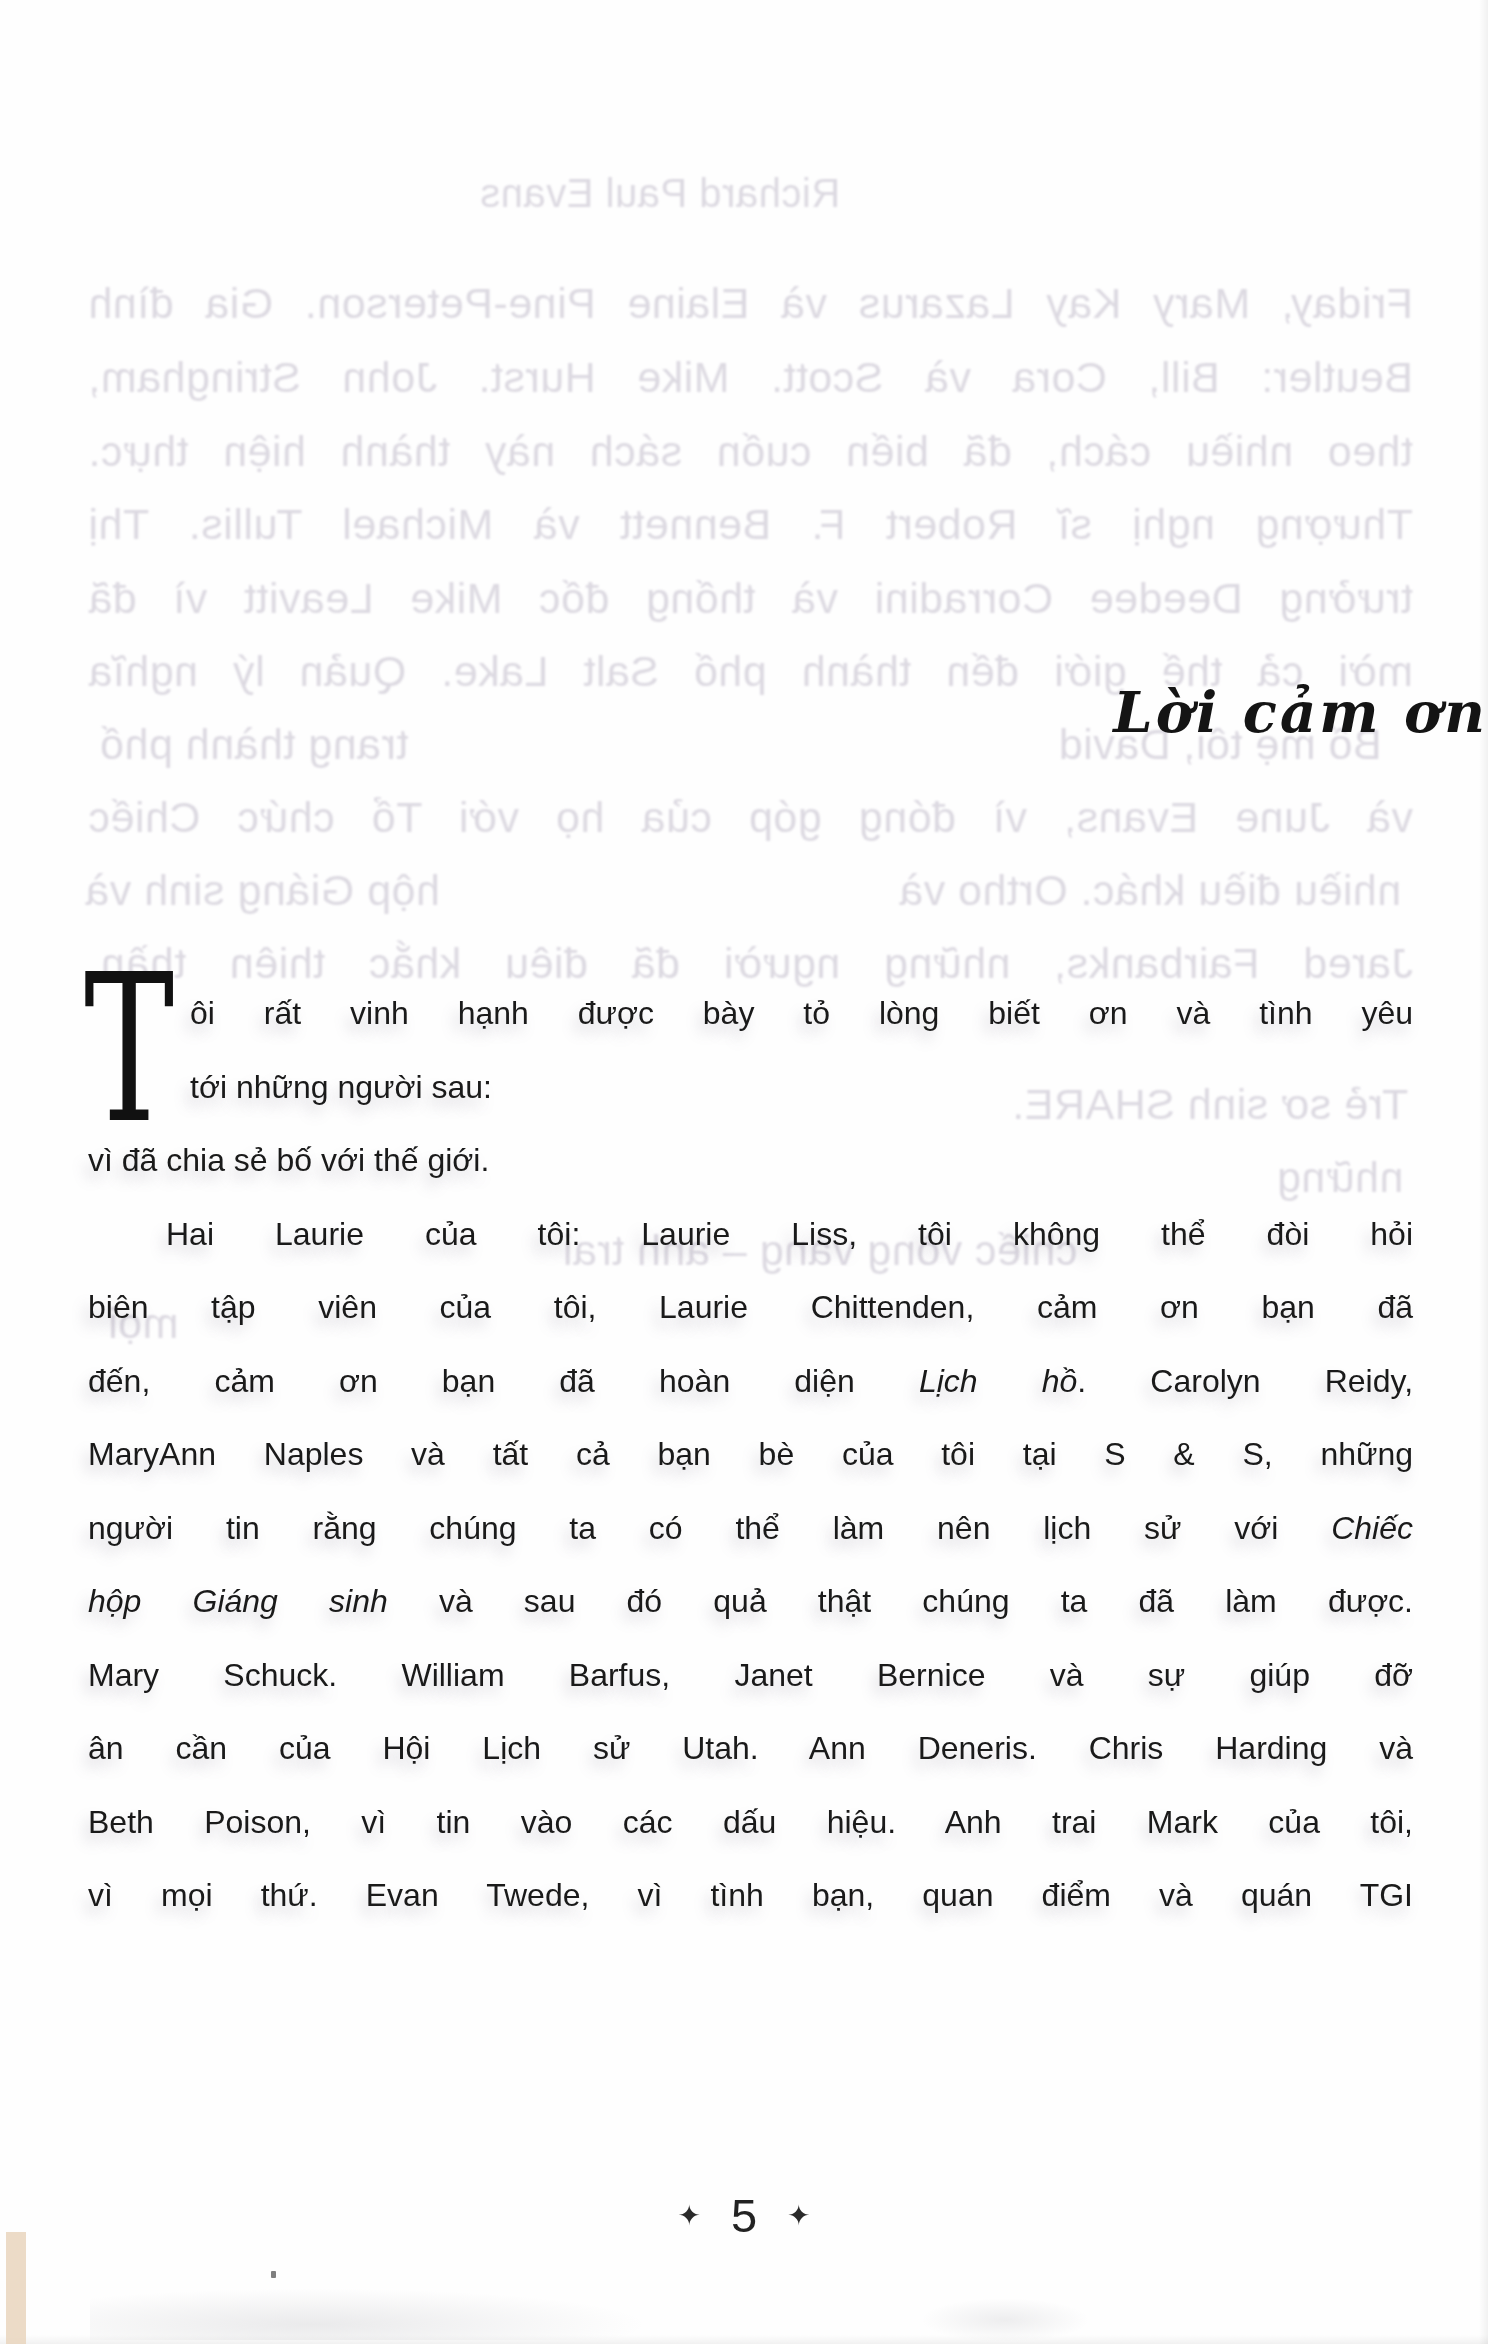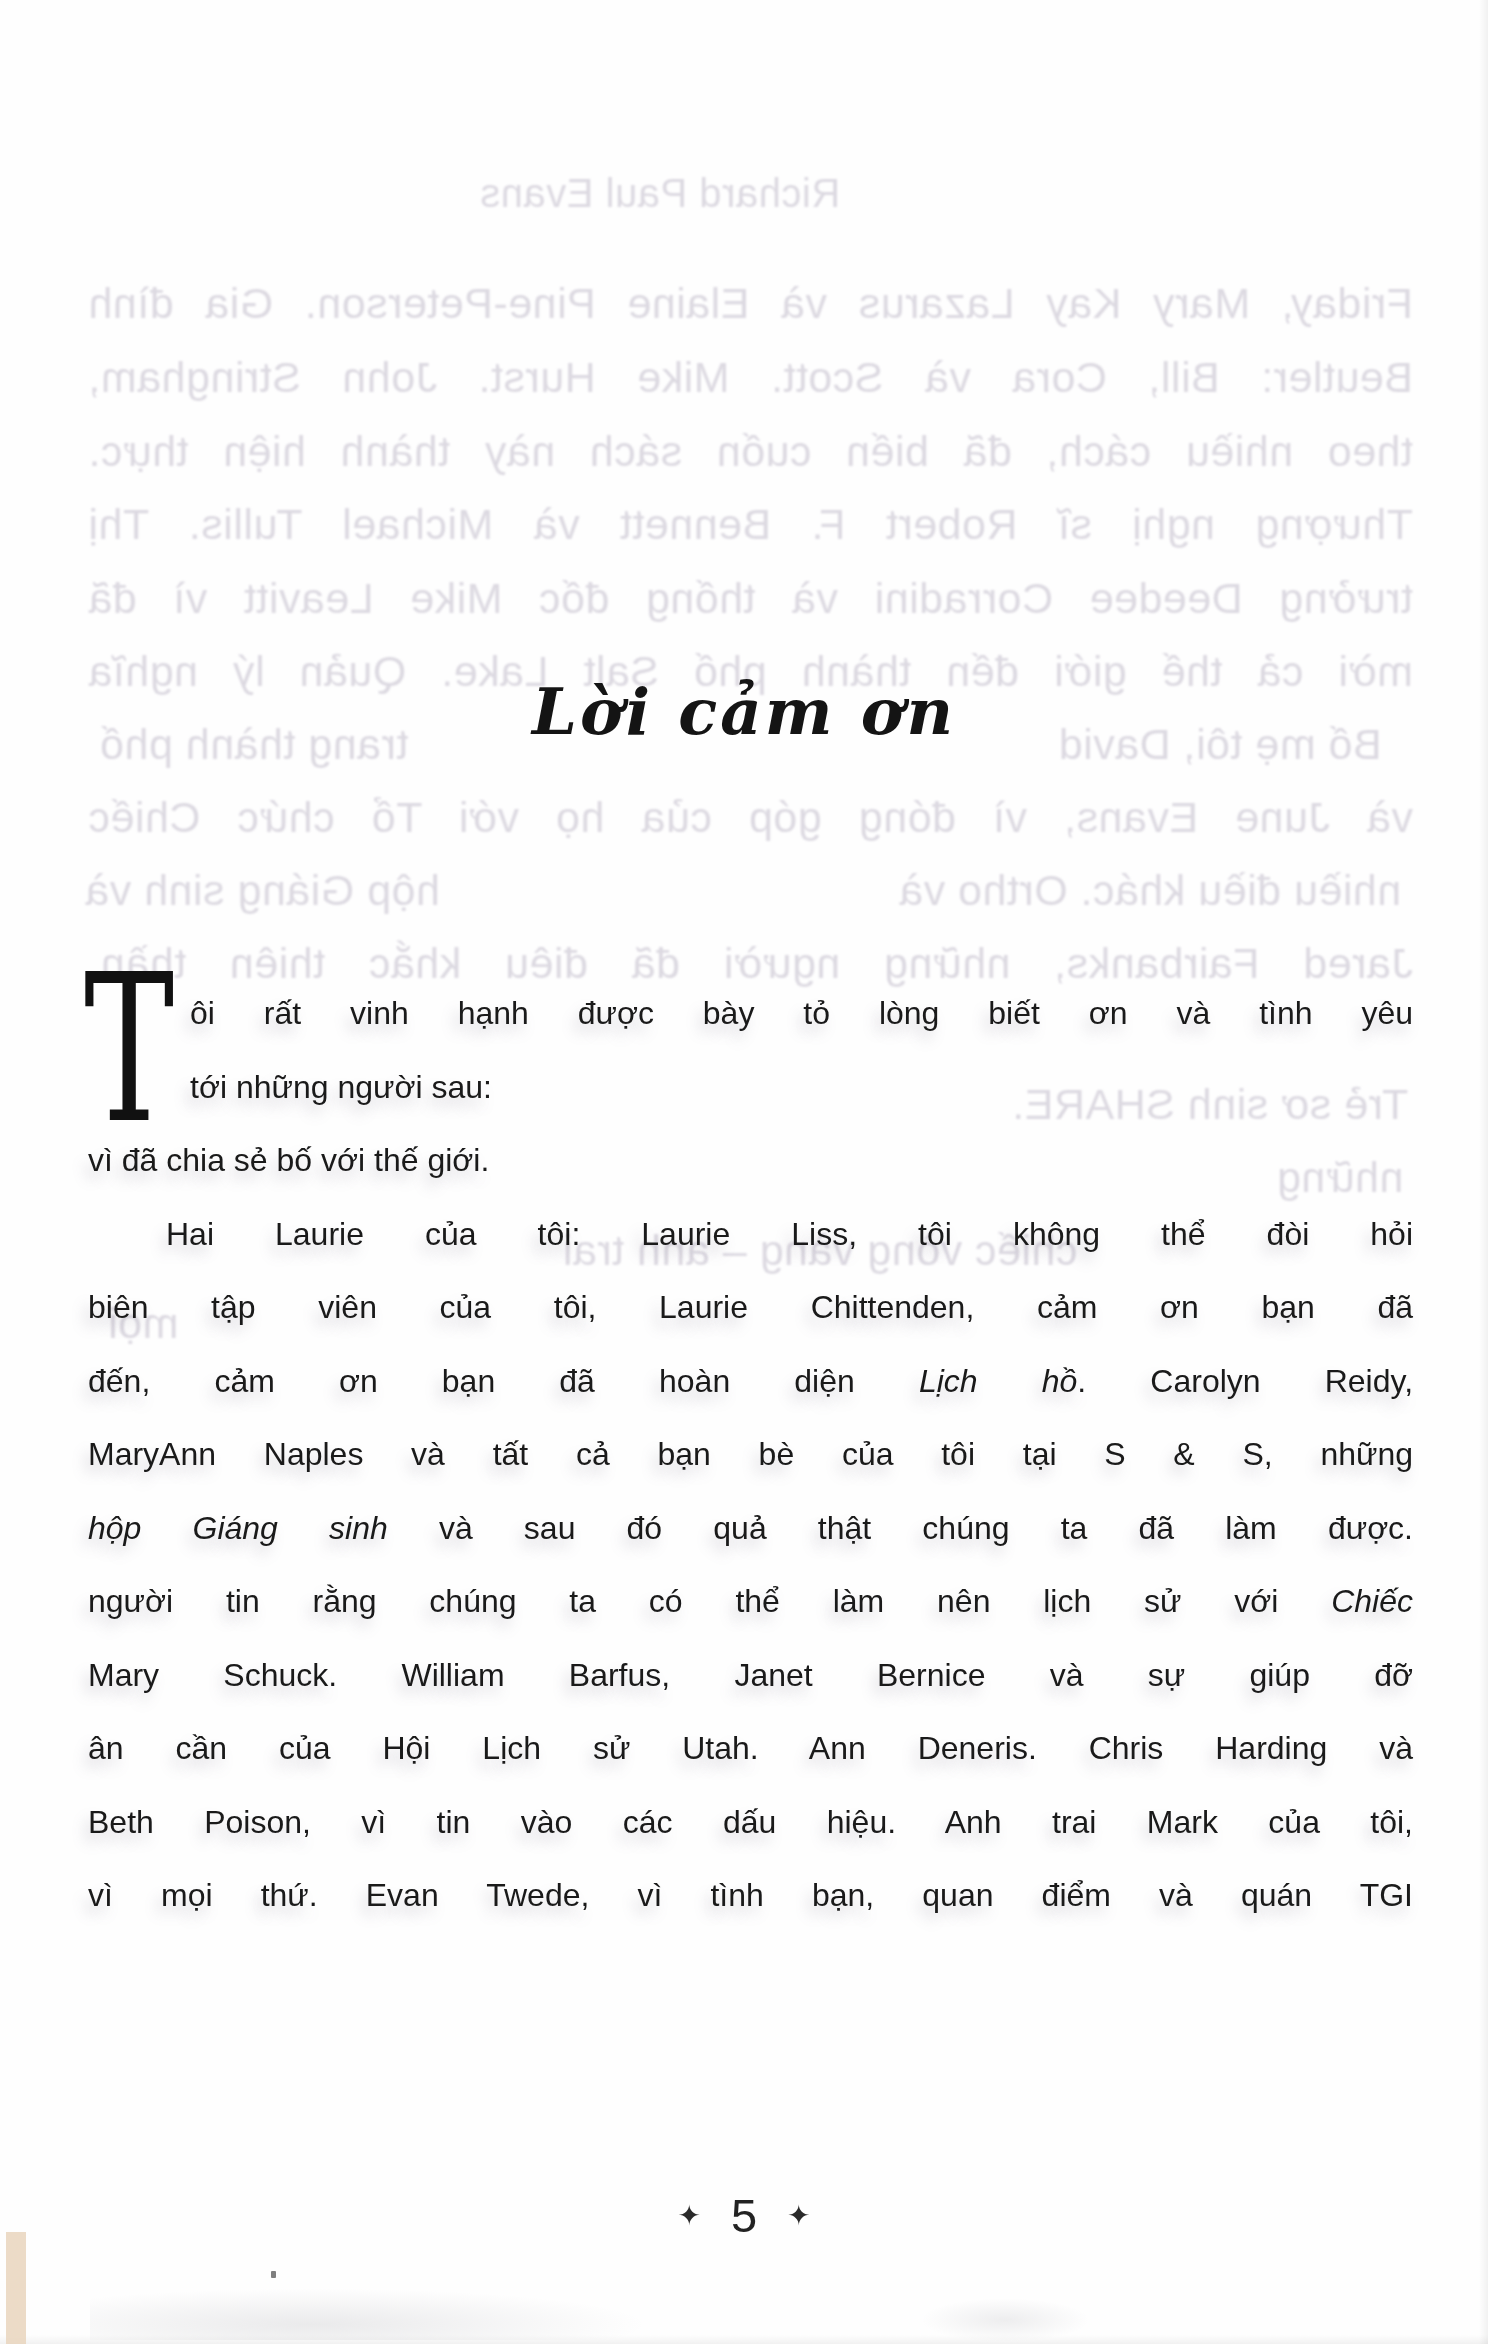--- a/index.html
+++ b/index.html
@@ -8,22 +8,22 @@
 
   
   #bleed-layer{position:absolute;inset:0;}
   .bleed-line{position:absolute;transform:scaleX(-1);color:rgba(122,112,142,.26);
               line-height:1.25;filter:blur(1.1px);letter-spacing:.5px;}
   .bleed-line.justify{text-align:justify;text-align-last:justify;}
   .bleed-line.center{text-align:center;white-space:nowrap;}
 
   
   #title{position:absolute;left:0;top:652px;width:100%;height:130px;line-height:120px;
-         text-align:center;font-family:"DejaVu Serif","Liberation Serif",serif;
-         font-style:italic;font-weight:bold;font-size:64px;color:#141414;letter-spacing:3px;}
+         text-align:right;font-family:"DejaVu Serif","Liberation Serif",serif;
+         font-style:italic;font-weight:bold;font-size:56px;color:#141414;letter-spacing:3px;}
 
   
   #body-col{position:absolute;left:88px;top:977px;width:1325px;color:#1a1a1a;}
   .body-line{height:73.5px;line-height:73.5px;font-size:32px;
              text-shadow:-5px 9px 13px rgba(118,112,134,.28);}
   .body-line.jl{text-align:justify;text-align-last:justify;}
   .ind-dropcap{padding-left:102px;}
   .ind-para{padding-left:78px;}
   .it{font-style:italic;}
 
@@ -79,22 +79,22 @@
   <div id="drop-cap">T</div>
 
   <div id="body-col">
       <div class="body-line jl ind-dropcap"><span>ôi rất vinh hạnh được bày tỏ lòng biết ơn và tình yêu</span></div>
       <div class="body-line ind-dropcap"><span>tới những người sau:</span></div>
       <div class="body-line ind-none"><span>vì đã chia sẻ bố với thế giới.</span></div>
       <div class="body-line jl ind-para"><span>Hai Laurie của tôi: Laurie Liss, tôi không thể đòi hỏi</span></div>
       <div class="body-line jl ind-none"><span>biên tập viên của tôi, Laurie Chittenden, cảm ơn bạn đã</span></div>
       <div class="body-line jl ind-none"><span>đến, cảm ơn bạn đã hoàn diện </span><span class="it">Lịch hồ</span><span>. Carolyn Reidy,</span></div>
       <div class="body-line jl ind-none"><span>MaryAnn Naples và tất cả bạn bè của tôi tại S &amp; S, những</span></div>
+      <div class="body-line jl ind-none"><span>người tin rằng chúng ta có thể làm nên lịch sử với </span><span class="it">Chiếc</span></div>
       <div class="body-line jl ind-none"><span class="it">hộp Giáng sinh</span><span> và sau đó quả thật chúng ta đã làm được.</span></div>
-      <div class="body-line jl ind-none"><span>người tin rằng chúng ta có thể làm nên lịch sử với </span><span class="it">Chiếc</span></div>
       <div class="body-line jl ind-none"><span>Mary Schuck. William Barfus, Janet Bernice và sự giúp đỡ</span></div>
       <div class="body-line jl ind-none"><span>ân cần của Hội Lịch sử Utah. Ann Deneris. Chris Harding và</span></div>
       <div class="body-line jl ind-none"><span>Beth Poison, vì tin vào các dấu hiệu. Anh trai Mark của tôi,</span></div>
       <div class="body-line jl ind-none"><span>vì mọi thứ. Evan Twede, vì tình bạn, quan điểm và quán TGI</span></div>
     </div>
 
   <div id="footer">
     <span class="orn">✦</span>
     <span class="num">5</span>
     <span class="orn">✦</span>

